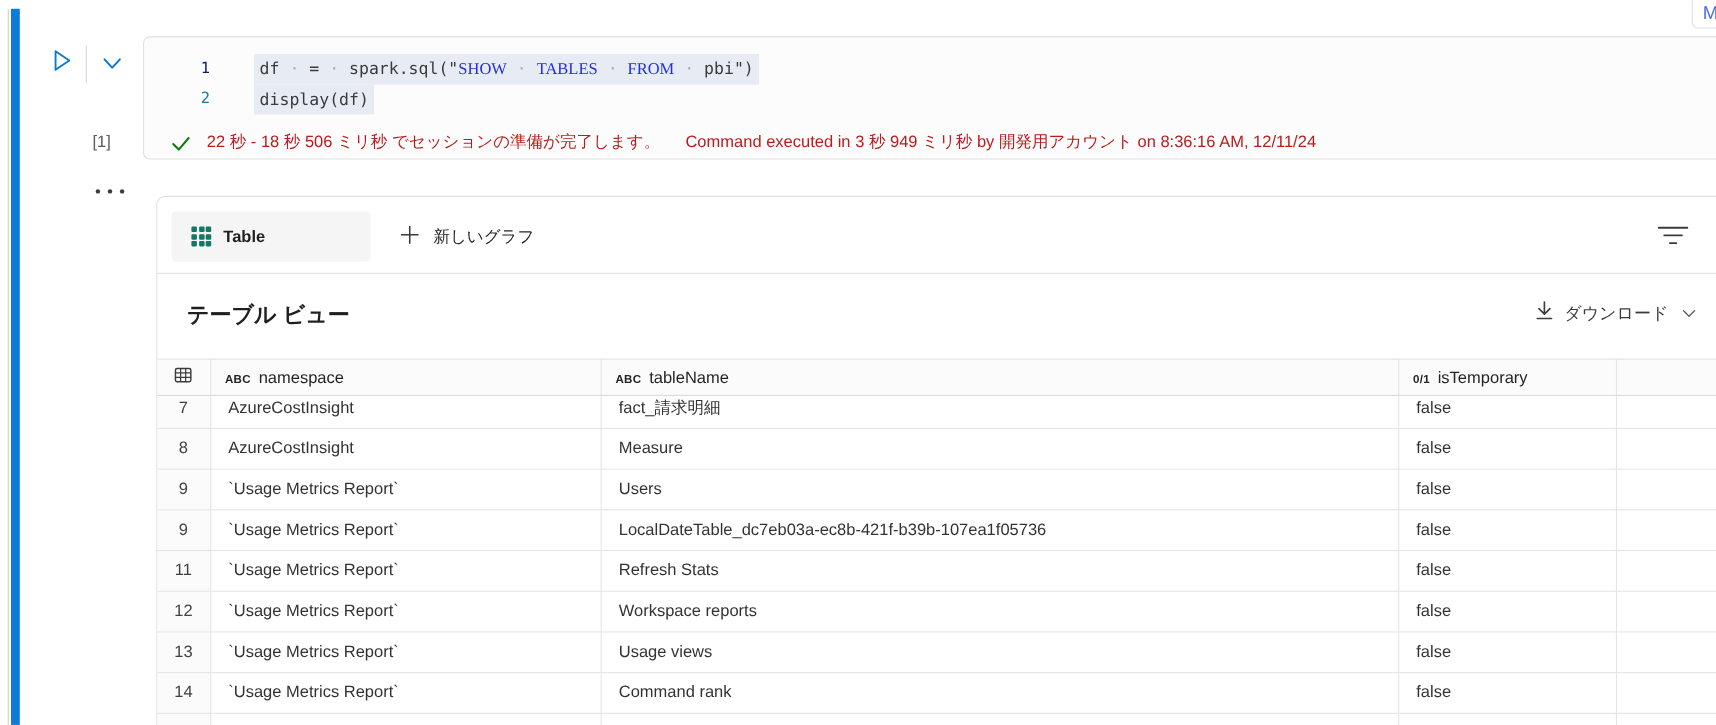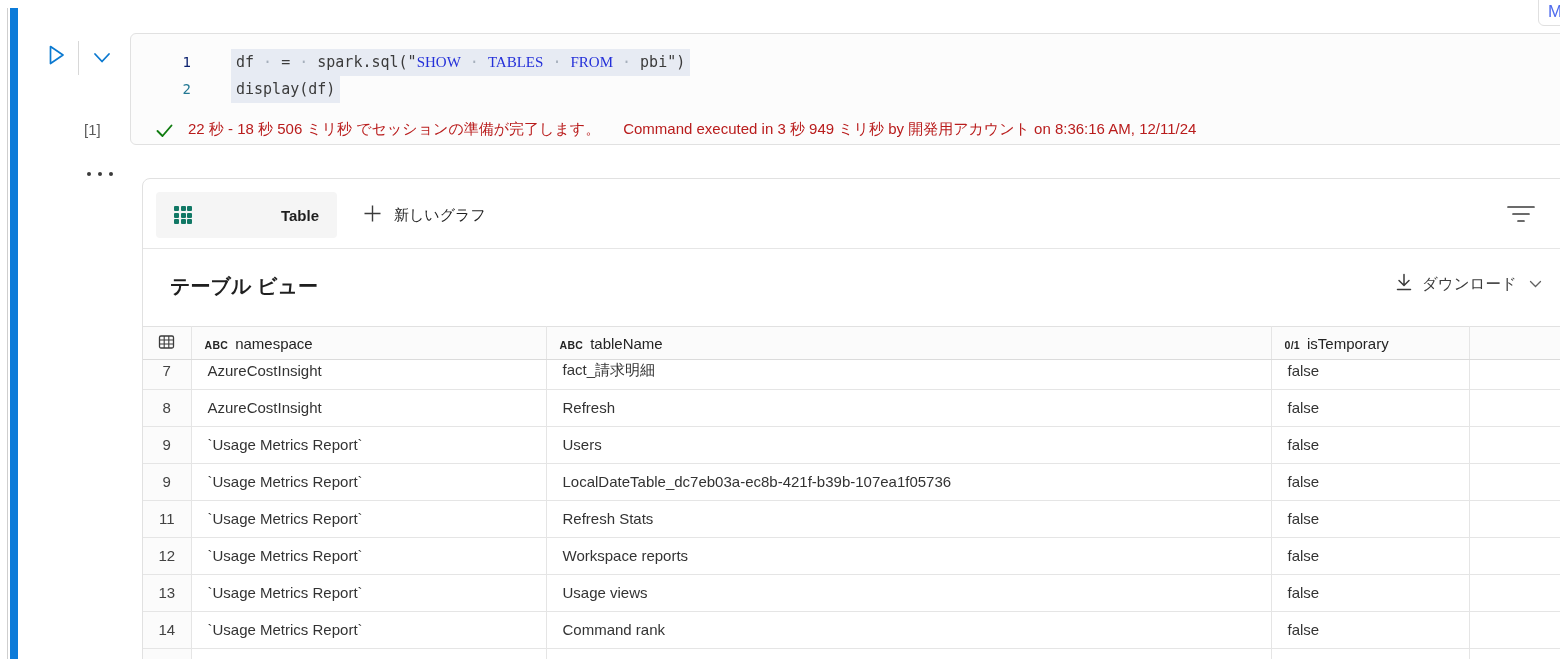--- a/index.html
+++ b/index.html
@@ -47,21 +47,21 @@
     font-size:15px;color:#b91c1c;white-space:nowrap;overflow:hidden;}
   .status-row .check{margin-left:24px;flex:0 0 auto;display:flex;}
   .status-row .msg1{margin-left:14px;}
   .status-row .msg2{margin-left:23px;}
 
   
   .output-box{left:142px;top:178px;width:1428px;height:520px;background:#fff;
     border:1px solid var(--border);border-radius:8px 8px 0 0;}
   .tab-bar{position:relative;height:70px;border-bottom:1px solid #E6E6E6;}
   .table-tab{position:absolute;left:13px;top:13px;width:181px;height:46px;background:#F5F5F5;
-    border:none;border-radius:4px;display:flex;align-items:center;padding:0 18px;gap:11px;cursor:pointer;justify-content:space-between;}
+    border:none;border-radius:4px;display:flex;align-items:center;padding:0 18px;gap:11px;cursor:pointer;}
   .table-tab .tab-label{font-size:15px;font-weight:600;color:var(--txt);}
   .grid-icon{display:grid;grid-template-columns:repeat(3,5px);grid-template-rows:repeat(3,5px);gap:1.5px;}
   .grid-icon i{background:var(--tab-green);border-radius:1px;display:block;}
   .new-chart-btn{position:absolute;left:214px;top:13px;height:46px;display:flex;align-items:center;
     gap:12px;background:none;border:none;cursor:pointer;padding:0 6px;}
   .new-chart-btn .nc-label{font-size:15px;color:var(--txt);}
   .filter-btn{position:absolute;left:1360px;top:20px;width:36px;height:32px;display:flex;
     align-items:center;justify-content:center;background:none;border:none;cursor:pointer;}
 
   .view-header{position:relative;height:77px;}
@@ -231,21 +231,21 @@
             <tr>
               <td class="num">7</td>
               <td>AzureCostInsight</td>
               <td>fact_請求明細</td>
               <td>false</td>
               <td></td>
             </tr>
             <tr>
               <td class="num">8</td>
               <td>AzureCostInsight</td>
-              <td>Refresh</td>
+              <td>Measure</td>
               <td>false</td>
               <td></td>
             </tr>
             <tr>
               <td class="num">9</td>
               <td>`Usage Metrics Report`</td>
               <td>Users</td>
               <td>false</td>
               <td></td>
             </tr>

